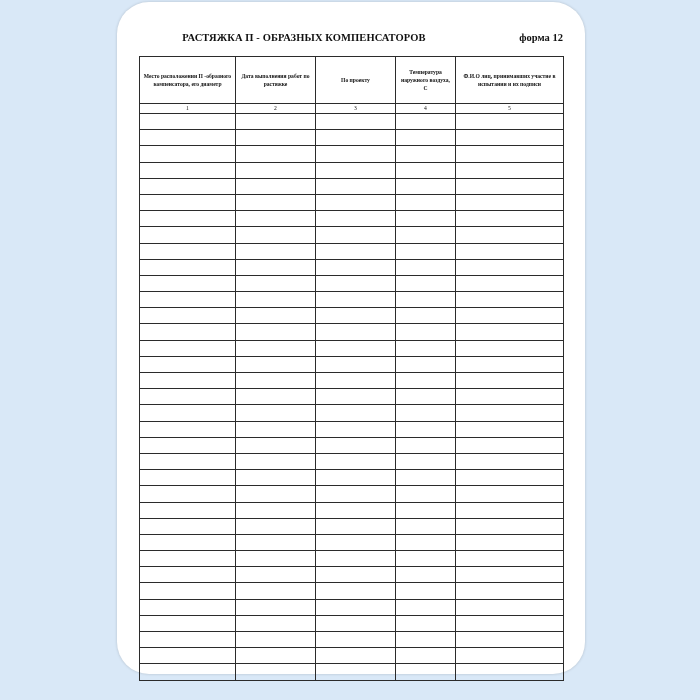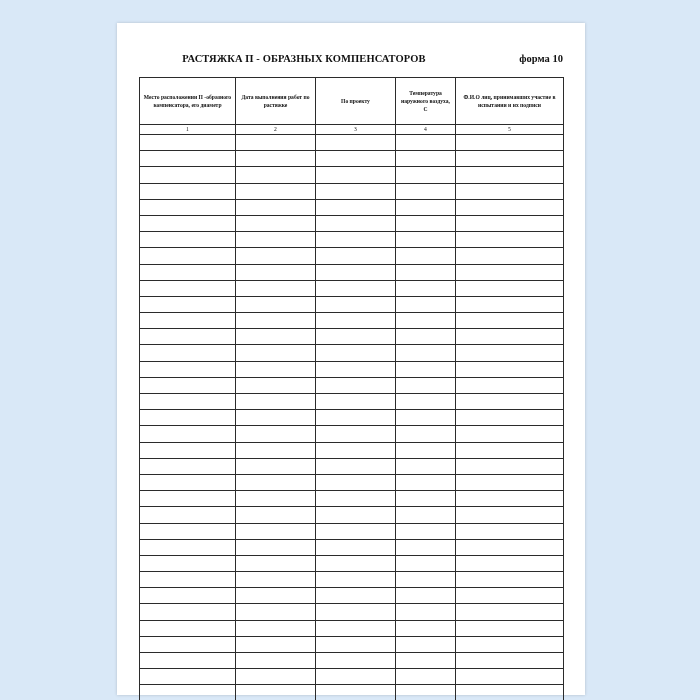--- a/index.html
+++ b/index.html
@@ -14,25 +14,26 @@
     overflow: hidden;
   }
   #stage {
     position: relative;
     width: 700px;
     height: 700px;
   }
   .page-sheet {
     position: absolute;
     left: 117px;
-    top: 23px;
+    top: 2px;
     width: 468px;
     height: 672px;
     background: #ffffff;
     box-shadow: 0 0 3px rgba(0,0,0,0.18);
+    border-radius: 32px;
   }
   .doc-head {
     position: absolute;
     left: 22px;
     top: 30px;
     width: 424px;
     height: 18px;
   }
   .doc-title {
     position: absolute;
@@ -96,21 +97,21 @@
   .col5 { width: 108px; }
 </style>
 </head>
 <body>
 
 <div id="stage">
   <div class="page-sheet">
 
     <div class="doc-head">
       <div class="doc-title">РАСТЯЖКА П - ОБРАЗНЫХ КОМПЕНСАТОРОВ</div>
-      <div class="doc-form-label">форма 10</div>
+      <div class="doc-form-label">форма 12</div>
     </div>
 
     <table class="reg-table">
       <colgroup>
         <col class="col1">
         <col class="col2">
         <col class="col3">
         <col class="col4">
         <col class="col5">
       </colgroup>

